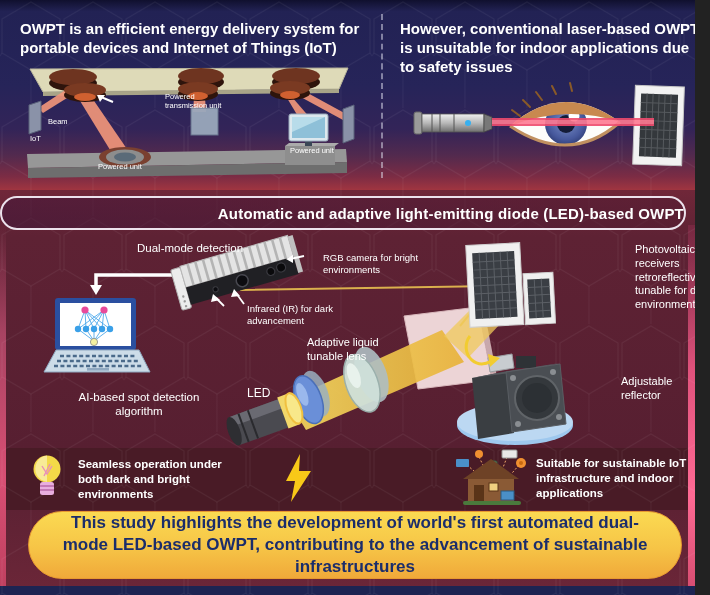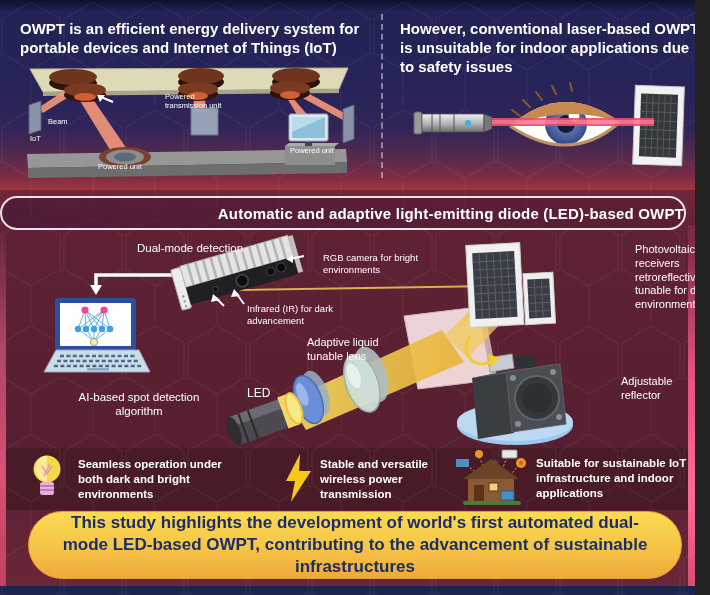--- a/index.html
+++ b/index.html
@@ -408,21 +408,20 @@
     <path d="M12 12 L17 20 L22 12 M14 22 L20 10" stroke="#e890b8" stroke-width="1.4" fill="none"></path>
     <rect x="10" y="28" width="14" height="13" rx="2.5" fill="#e8aede"></rect>
     <line x1="10" y1="32" x2="24" y2="32" stroke="#b868a8" stroke-width="1.5"></line>
     <line x1="10" y1="36" x2="24" y2="36" stroke="#b868a8" stroke-width="1.5"></line>
   </svg>
   <div class="benefit-text" style="left:78px;top:457px;width:160px;">Seamless operation under both dark and bright environments</div>
 
   <svg class="svg-abs" style="left:283px;top:454px;" width="30" height="50" viewBox="0 0 30 50">
     <polygon points="17,0 3,27 12,27 8,48 28,17 16,17" fill="#f8c818"></polygon>
   </svg>
-  <div class="benefit-text" style="left:320px;top:457px;width:120px;">Stable and versatile wireless power transmission</div>
 
   <svg class="svg-abs" style="left:455px;top:449px;" width="72" height="58" viewBox="0 0 72 58">
     <g stroke="#f0a868" stroke-width="1" stroke-dasharray="2 2" fill="none">
       <line x1="12" y1="16" x2="26" y2="28"></line>
         <line x1="24" y1="8" x2="32" y2="24"></line>
       <line x1="52" y1="8" x2="46" y2="24"></line>
         <line x1="64" y1="16" x2="52" y2="30"></line>
     </g>
     <rect x="1" y="10" width="13" height="8" rx="1" fill="#4a90c8"></rect>
     <circle cx="24" cy="5" r="4" fill="#f09030"></circle>

